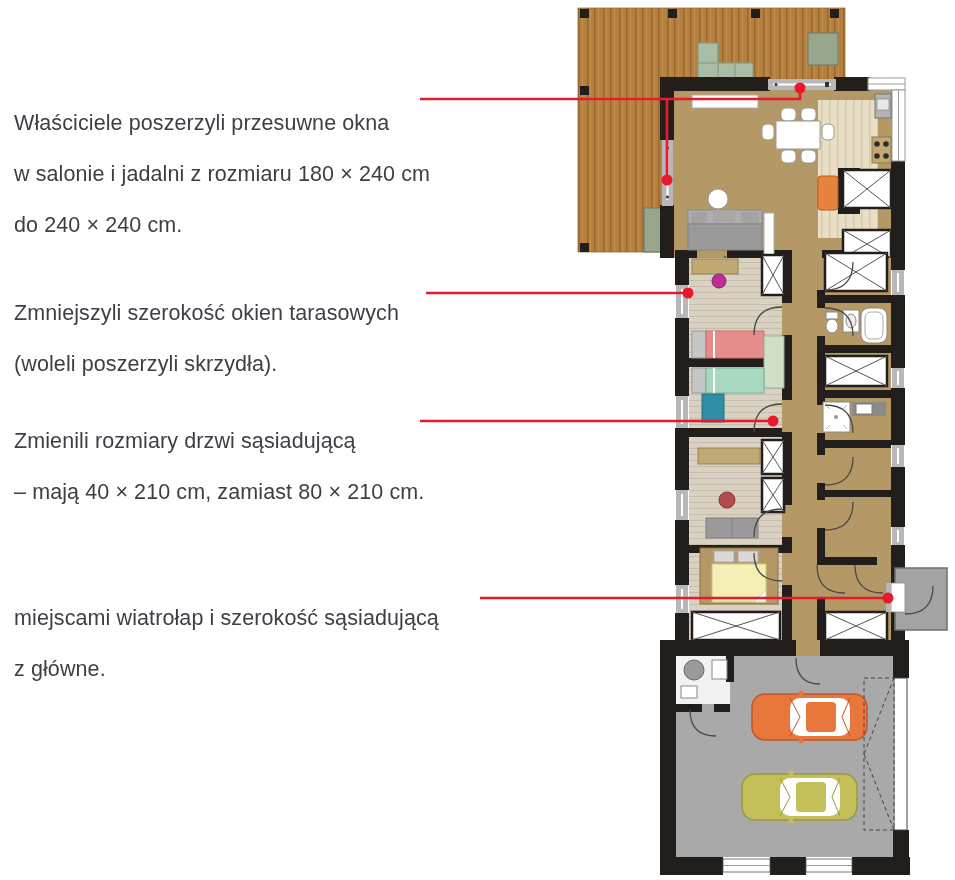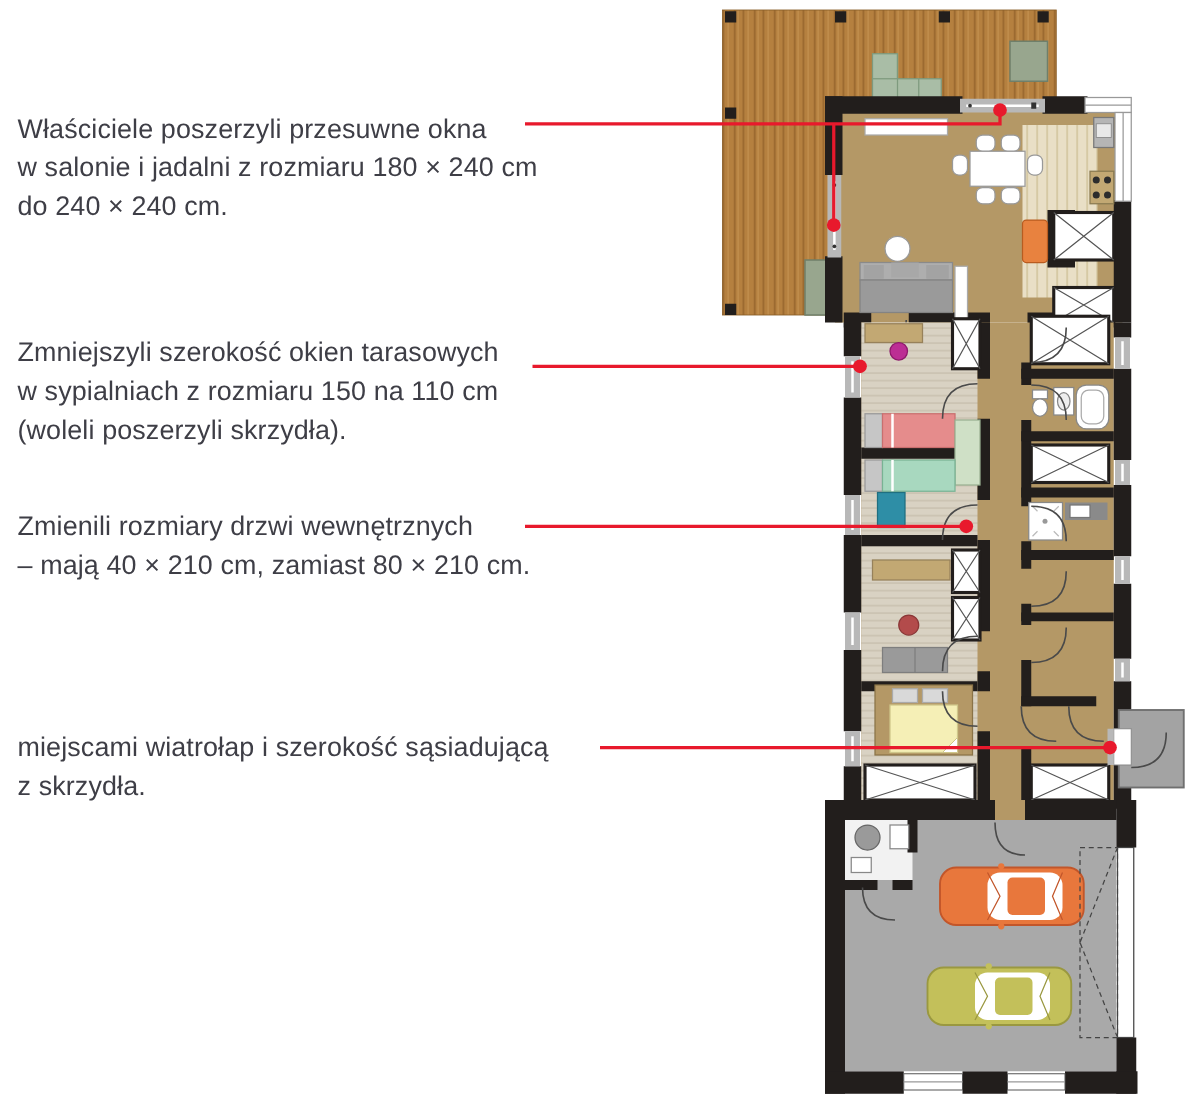--- a/index.html
+++ b/index.html
@@ -1,21 +1,21 @@
 <!DOCTYPE html>
 <html style="--callout: #e8192c; --text: #3e3e46; --wall: #221e1c; --deck-wood: #b5803f; --wood-grain: #9c6a30; --wood-grain-light: #c3904f; --floor-main: #b49866; --floor-light: #e9dfc6; --floor-stripe: #d6c9a4; --floor-bedroom: #d9d2c3; --bedroom-stripe: #c6bdac; --garage-floor: #a9a9a9; --porch: #a3a3a3; --window-gray: #b8b8b8; --car-orange: #e8773c; --car-orange-dark: #c2562a; --car-green: #c3c05a; --car-green-dark: #9a9840; --bed-pink: #e58c8c; --bed-green: #a8d8bf; --bed-yellow: #f5efb6; --sofa-gray: #9a9a9a; --armchair-orange: #e8823f; --desk-teal: #2e8ea6; --chair-magenta: #bc2e94; --outdoor-furniture: #a9bda6; --desk-wood: #c2a873;"><head>
 <meta charset="utf-8">
 <style>
   html,body{margin:0;padding:0;background:#ffffff;}
   #canvas{position:relative;width:955px;height:880px;background:#fff;overflow:hidden;
           font-family:"Liberation Sans","DejaVu Sans",sans-serif;}
   #plan{position:absolute;left:0;top:0;}
   .note{position:absolute;left:14px;width:480px;font-size:21.5px;line-height:31px;
         font-weight:300;color:var(--text,#3e3e46);letter-spacing:0.1px;}
-  .ln{display:block;}
+  .ln{display:block;margin-top:20px;}
 </style>
 </head>
 <body>
 
 <div id="canvas">
 
   <svg id="plan" width="955" height="880" viewBox="0 0 955 880">
     <defs>
       <pattern id="pat-wood" width="16" height="16" patternUnits="userSpaceOnUse">
         <rect width="16" height="16" style="fill:var(--deck-wood,#b5803f)"></rect>
@@ -365,27 +365,26 @@
       <circle cx="773" cy="421" r="5.5"></circle>
       <circle cx="888" cy="598" r="5.5"></circle>
     </g>
   </svg>
 
   <div class="note" style="top:88px">
     <span class="ln">Właściciele poszerzyli przesuwne okna</span>
     <span class="ln">w salonie i jadalni z rozmiaru 180 × 240 cm</span>
     <span class="ln">do 240 × 240 cm.</span>
   </div>
-  <div class="note" style="top:267px">
+  <div class="note" style="top:278px">
     <span class="ln">Zmniejszyli szerokość okien tarasowych</span>
-    <span class="ln">w sypialniach z rozmiaru 150 na 110 cm</span>
     <span class="ln">(woleli poszerzyli skrzydła).</span>
   </div>
   <div class="note" style="top:406px">
-    <span class="ln">Zmienili rozmiary drzwi wewnętrznych</span>
+    <span class="ln">Zmienili rozmiary drzwi sąsiadującą</span>
     <span class="ln">– mają 40 × 210 cm, zamiast 80 × 210 cm.</span>
   </div>
   <div class="note" style="top:583px">
     <span class="ln">miejscami wiatrołap i szerokość sąsiadującą</span>
-    <span class="ln">z skrzydła.</span>
+    <span class="ln">z główne.</span>
   </div>
 
 </div>
 
 </body></html>

